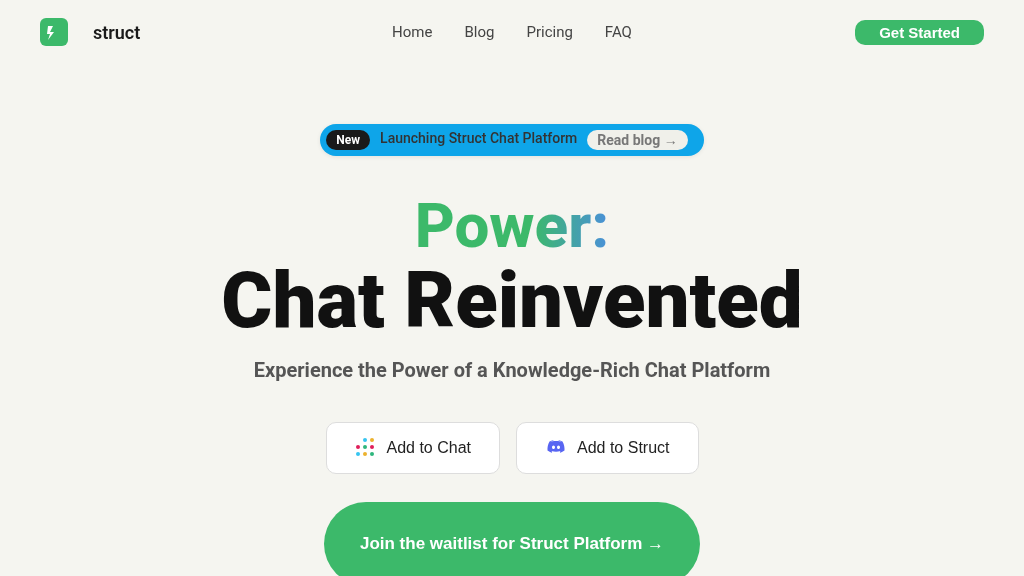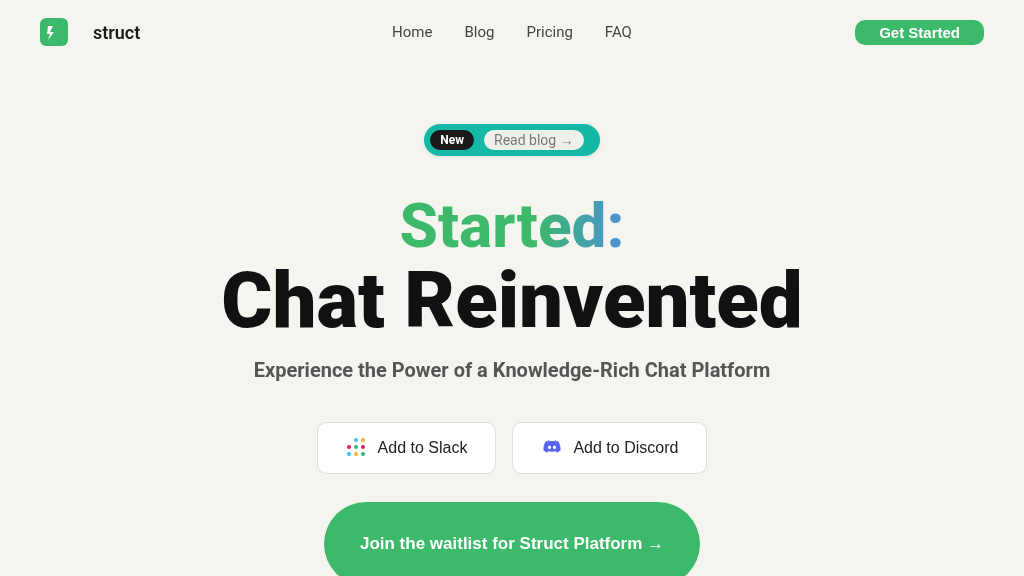--- a/index.html
+++ b/index.html
@@ -77,21 +77,21 @@
       align-items: center;
       padding-top: 60px;
       text-align: center;
     }
 
     
     .announcement {
       display: flex;
       align-items: flex-start;
       gap: 10px;
-      background: #14b8a6;
+      background: #0ea5e9;
       border-radius: 999px;
       padding: 6px 16px 6px 6px;
       margin-bottom: 36px;
       box-shadow: 0 1px 4px rgba(0,0,0,0.08);
     }
 
     .new-badge {
       background: #1a1a1a;
       color: white;
       font-size: 12px;
@@ -109,20 +109,21 @@
     .read-blog-link {
       display: flex;
       align-items: center;
       gap: 4px;
       font-size: 14px;
       color: #777;
       text-decoration: none;
       background: #f0f0ea;
       border-radius: 999px;
       padding: 2px 10px;
+      font-weight: bold;
     }
 
     
     .hero-title {
       margin-bottom: 16px;
     }
 
     .hero-title-colored {
       font-size: 62px;
       font-weight: 800;
@@ -225,52 +226,53 @@
     <a href="#">FAQ</a>
   </div>
 
   <button class="get-started-btn">Get Started</button>
 </nav>
 
 <main class="hero">
 
   <div class="announcement">
     <span class="new-badge">New</span>
+    <span class="announcement-text">Launching Struct Chat Platform</span>
     <a href="#" class="read-blog-link">Read blog →</a>
   </div>
 
   <div class="hero-title">
-    <span class="hero-title-colored">Started:</span>
+    <span class="hero-title-colored">Power:</span>
     <span class="hero-title-black">Chat Reinvented</span>
   </div>
 
   <p class="hero-subtitle">Experience the Power of a Knowledge-Rich Chat Platform</p>
 
   <div class="cta-row">
     <button class="cta-platform-btn">
       <span class="slack-icon">
         <svg width="22" height="22" viewBox="0 0 22 22" fill="none" xmlns="http://www.w3.org/2000/svg">
           <rect x="1" y="8" width="4" height="4" rx="2" fill="#E01E5A"></rect>
           <rect x="8" y="1" width="4" height="4" rx="2" fill="#36C5F0"></rect>
           <rect x="8" y="8" width="4" height="4" rx="2" fill="#2EB67D"></rect>
           <rect x="8" y="15" width="4" height="4" rx="2" fill="#ECB22E"></rect>
           <rect x="15" y="8" width="4" height="4" rx="2" fill="#E01E5A"></rect>
           <rect x="1" y="15" width="4" height="4" rx="2" fill="#36C5F0"></rect>
           <rect x="15" y="15" width="4" height="4" rx="2" fill="#2EB67D"></rect>
           <rect x="15" y="1" width="4" height="4" rx="2" fill="#ECB22E"></rect>
         </svg>
       </span>
-      <span>Add to Slack</span>
+      <span>Add to Chat</span>
     </button>
 
     <button class="cta-platform-btn">
       <span class="discord-icon">
         <svg width="22" height="22" viewBox="0 0 22 22" fill="none" xmlns="http://www.w3.org/2000/svg">
           <path d="M17.5 4.5C16.3 3.9 15 3.5 13.7 3.3L13.5 3.7C14.7 4 15.8 4.5 16.8 5.2C15.3 4.4 13.7 3.9 11 3.9C8.3 3.9 6.7 4.4 5.2 5.2C6.2 4.5 7.3 4 8.5 3.7L8.3 3.3C7 3.5 5.7 3.9 4.5 4.5C2.8 7.6 2.3 10.6 2.5 13.5C3.9 14.6 5.3 15.3 6.7 15.7L7.3 14.8C6.5 14.5 5.8 14.1 5.1 13.6C5.5 13.9 6 14.1 6.5 14.4L6.8 13.9C9 14.9 13 14.9 15.2 13.9L15.5 14.4C16 14.1 16.5 13.9 16.9 13.6C16.2 14.1 15.5 14.5 14.7 14.8L15.3 15.7C16.7 15.3 18.1 14.6 19.5 13.5C19.7 10.6 19.2 7.6 17.5 4.5ZM8.5 12C7.7 12 7 11.2 7 10.2C7 9.2 7.7 8.4 8.5 8.4C9.3 8.4 10 9.2 10 10.2C10 11.2 9.3 12 8.5 12ZM13.5 12C12.7 12 12 11.2 12 10.2C12 9.2 12.7 8.4 13.5 8.4C14.3 8.4 15 9.2 15 10.2C15 11.2 14.3 12 13.5 12Z" fill="#5865F2"></path>
         </svg>
       </span>
-      <span>Add to Discord</span>
+      <span>Add to Struct</span>
     </button>
   </div>
 
   <button class="waitlist-btn">Join the waitlist for Struct Platform →</button>
 
 </main>
 
 </body></html>

